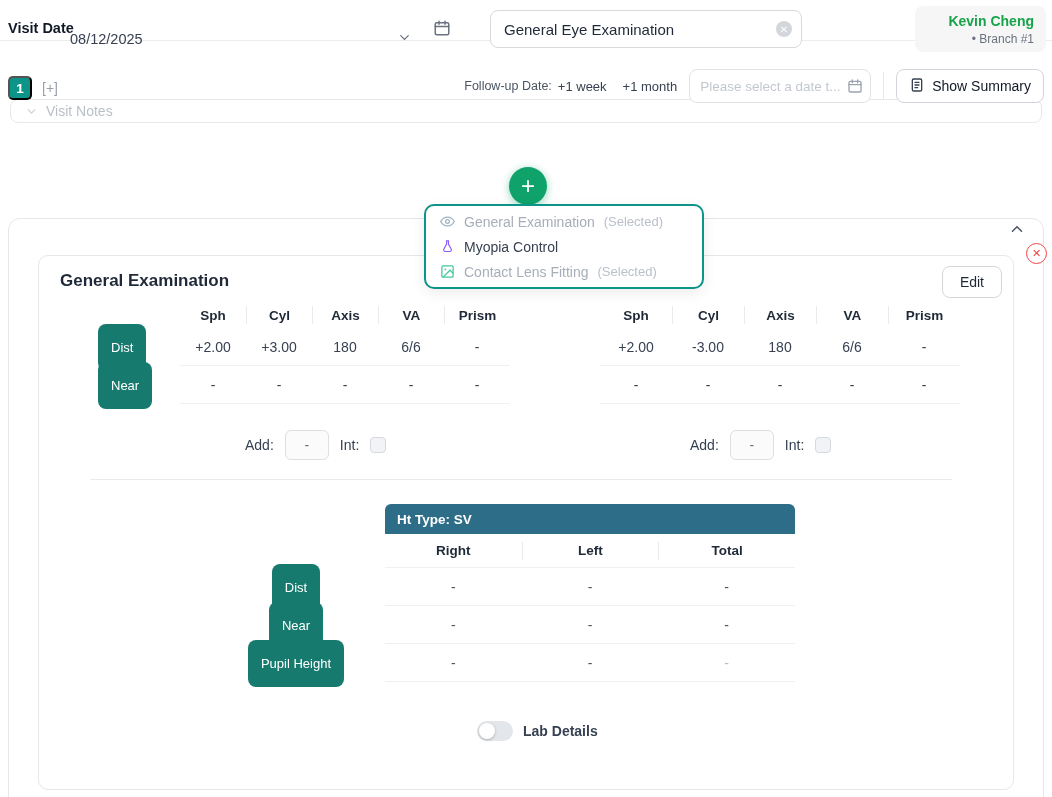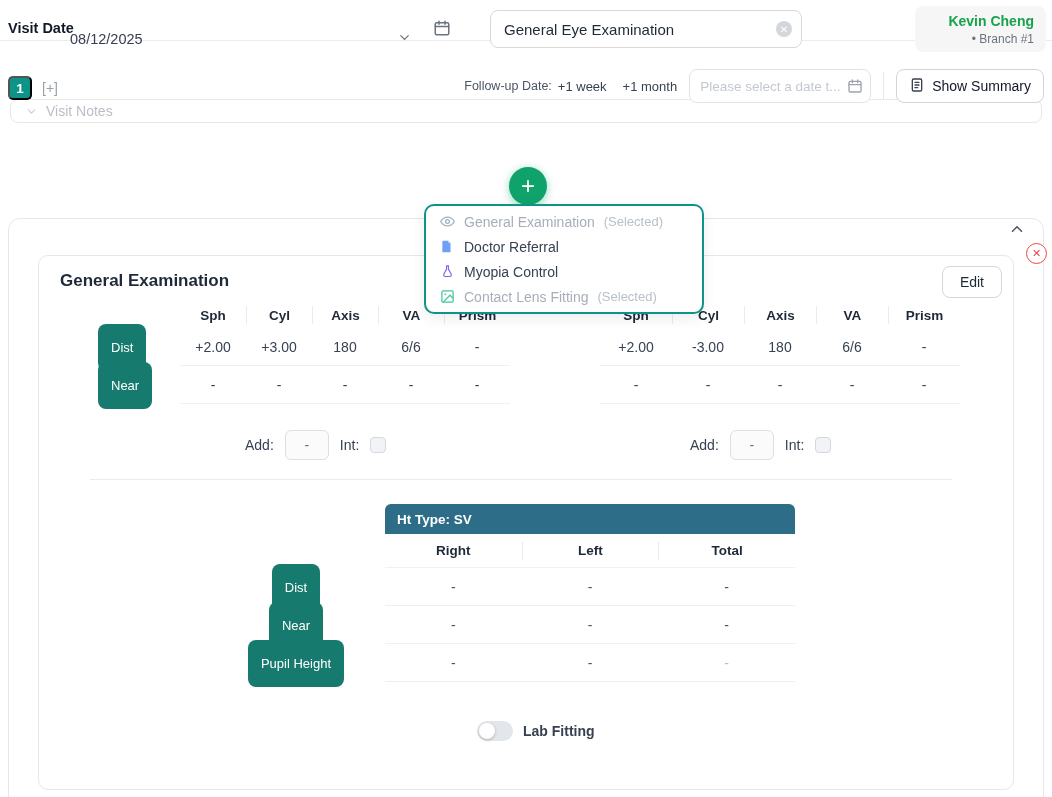--- a/index.html
+++ b/index.html
@@ -312,46 +312,36 @@
       </div>
     <div class="pill-wrap">
         <button class="pill">Pupil Height</button>
       </div>
   </div>
 
   <div class="lab-row">
     <div class="switch">
         <div class="knob"></div>
       </div>
-    <span class="lab-label">Lab Fitting</span>
+    <span class="lab-label">Lab Details</span>
   </div>
 
   <div class="add-menu">
     <div class="menu-item selected">
       <span class="mi-icon">
         <svg width="15" height="15" viewBox="0 0 24 24" fill="none" stroke="#9db4c4" stroke-width="2">
             <path d="M1 12s4-7 11-7 11 7 11 7-4 7-11 7S1 12 1 12z"></path>
             <circle cx="12" cy="12" r="3"></circle>
           </svg>
       </span>
       <span class="mi-label">General Examination</span>
       <span class="mi-status">(Selected)</span>
     </div>
     <div class="menu-item">
       <span class="mi-icon">
-        <svg width="14" height="15" viewBox="0 0 24 24">
-            <path d="M6 2h8l4 4v14a2 2 0 0 1-2 2H6a2 2 0 0 1-2-2V4a2 2 0 0 1 2-2z" fill="#6ea0f5"></path>
-            <path d="M14 2v4h4z" fill="#c9dbfb"></path>
-          </svg>
-      </span>
-      <span class="mi-label">Doctor Referral</span>
-      <span class="mi-status"></span>
-    </div>
-    <div class="menu-item">
-      <span class="mi-icon">
         <svg width="15" height="15" viewBox="0 0 24 24" fill="none" stroke="#8b5cf6" stroke-width="1.8" stroke-linejoin="round">
             <path d="M9.5 3h5M10.5 3v5.2L6 16.5A2.5 2.5 0 0 0 8.3 20h7.4a2.5 2.5 0 0 0 2.3-3.5L13.5 8.2V3"></path>
           </svg>
       </span>
       <span class="mi-label">Myopia Control</span>
       <span class="mi-status"></span>
     </div>
     <div class="menu-item selected">
       <span class="mi-icon">
         <svg width="15" height="15" viewBox="0 0 24 24" fill="none" stroke="#41c79e" stroke-width="2">

